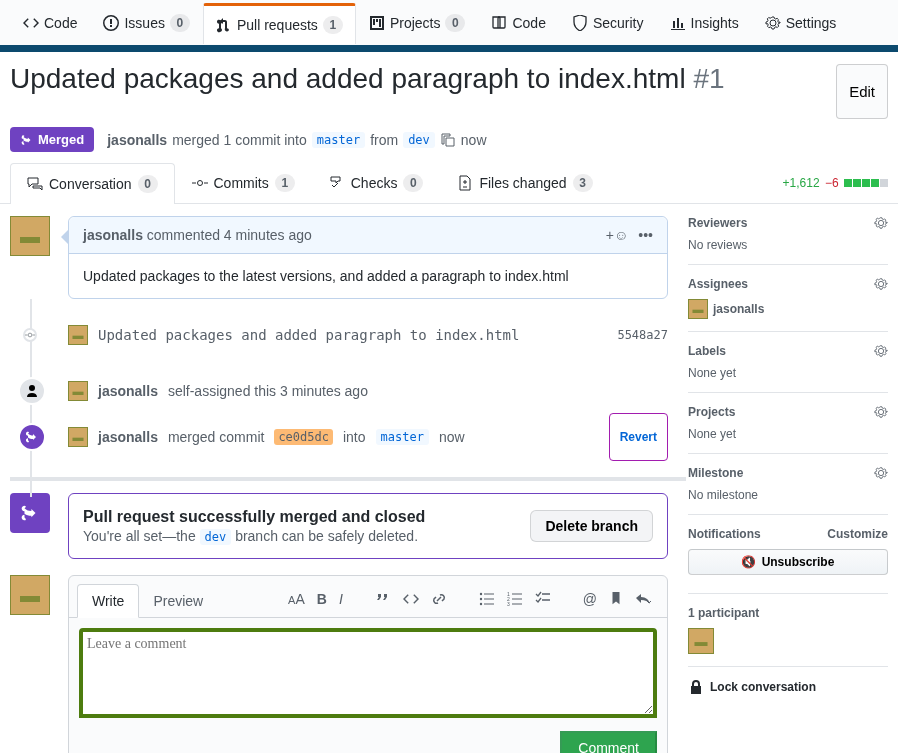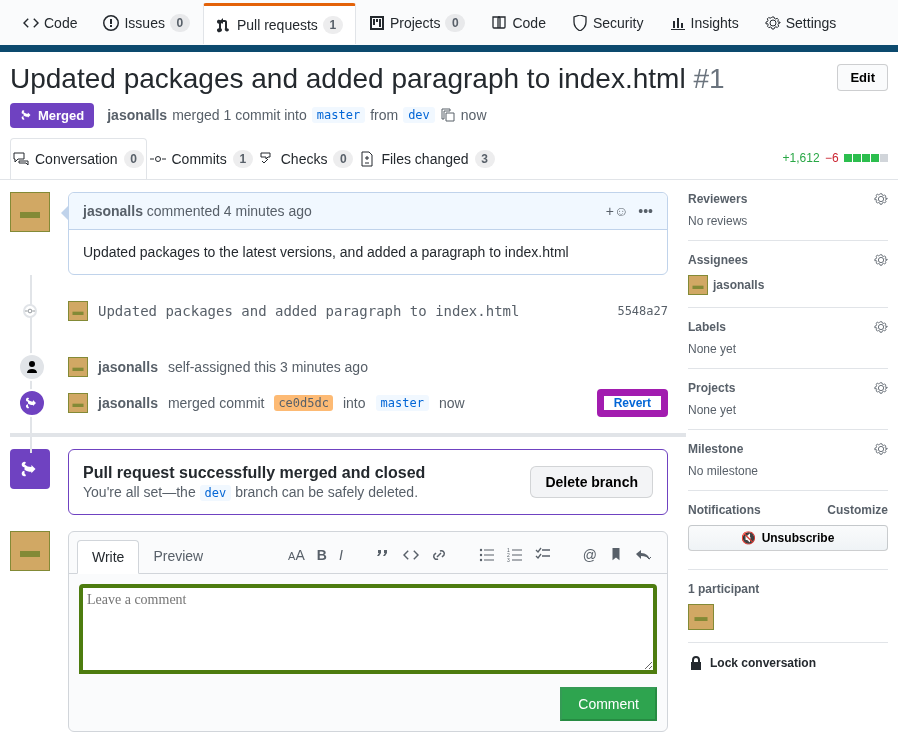--- a/index.html
+++ b/index.html
@@ -5,27 +5,27 @@
 * { box-sizing: border-box; margin: 0; padding: 0; }
 body { font-family: -apple-system, BlinkMacSystemFont, "Segoe UI", Helvetica, Arial, sans-serif; font-size: 14px; color: #24292e; background: #fff; width: 898px; }
 .tabnav { background: #fafbfc; border-bottom: 7px solid #0c4a6e; padding: 0 10px; display: flex; align-items: center; height: 52px; }
 .tabnav-tab { display: flex; align-items: center; gap: 5px; padding: 10px 12px; color: #24292e; cursor: pointer; border: 1px solid transparent; border-bottom: none; }
 .tabnav-tab.selected { background: #fff; border-color: #e36209 #e1e4e8 transparent; border-top-width: 3px; border-radius: 3px 3px 0 0; margin-bottom: -1px; }
 .counter { background: rgba(27,31,35,0.08); border-radius: 20px; padding: 2px 6px; font-size: 12px; color: #586069; font-weight: 600; min-width: 20px; text-align: center; display: inline-block; }
 .icon { display: inline-flex; width: 16px; height: 16px; align-items: center; justify-content: center; fill: currentColor; }
 .header-area { padding: 12px 10px 8px; display: flex; justify-content: space-between; align-items: flex-start; }
 .title { font-size: 28px; font-weight: 400; line-height: 1.1; }
 .title .num { color: #6a737d; font-weight: 300; }
-.btn { background: #fafbfc; border: 1px solid rgba(27,31,35,0.2); padding: 5px 12px; border-radius: 4px; font-size: 13px; font-weight: 700; cursor: pointer; }
+.btn { background: #fafbfc; border: 1px solid rgba(27,31,35,0.2); padding: 18px 12px; border-radius: 4px; font-size: 15px; font-weight: 400; cursor: pointer; }
 .btn-primary { background: #2ea44f; color: #fff; border-color: rgba(27,31,35,0.15); padding: 7px 16px; font-size: 14px; }
 .state { background: #6f42c1; color: #fff; padding: 5px 10px; border-radius: 4px; font-size: 13px; font-weight: 600; display: inline-flex; align-items: center; gap: 4px; margin-right: 8px; }
 .meta-row { padding: 0 10px 10px; display: flex; align-items: center; gap: 5px; font-size: 14px; color: #586069; }
 .branch { background: #f1f8ff; color: #0366d6; padding: 1px 5px; border-radius: 3px; font-family: SFMono-Regular, Consolas, monospace; font-size: 12px; }
 .subnav { border-bottom: 1px solid #e1e4e8; padding: 0 10px; display: flex; align-items: center; }
-.subnav-tab { display: flex; align-items: center; gap: 6px; padding: 11px 2px; cursor: pointer; border: 1px solid transparent; border-bottom: none; font-size: 14px; }
+.subnav-tab { display: flex; align-items: center; gap: 6px; padding: 11px 16px; cursor: pointer; border: 1px solid transparent; border-bottom: none; font-size: 14px; }
 .subnav-tab.selected { border-color: #e1e4e8; border-radius: 4px 4px 0 0; background: #fff; margin-bottom: -1px; }
 .diffstat { margin-left: auto; font-size: 12px; display: flex; align-items: center; gap: 1px; }
 .diffstat .add { color: #28a745; }
 .diffstat .del { color: #cb2431; }
 .diffstat .block { width: 8px; height: 8px; display: inline-block; }
 .diffstat .g { background: #2cbe4e; }
 .diffstat .n { background: #d1d5da; }
 .main-layout { display: flex; padding: 12px 10px; gap: 20px; }
 .discussion { flex: 1; min-width: 0; }
 .sidebar { width: 200px; flex-shrink: 0; }
@@ -64,21 +64,21 @@
 .attach-hint { border: 1px solid #d1d5da; border-top: 1px dashed #d1d5da; border-radius: 0 0 4px 4px; padding: 6px 10px; font-size: 13px; color: #586069; display: flex; justify-content: space-between; background:#fff; }
 .nc-footer { padding: 0 10px 10px; text-align: right; }
 .protip { text-align: center; font-size: 13px; color: #586069; padding: 14px 0; display:flex; justify-content:center; align-items:center; gap:5px; }
 .side-section { border-bottom: 1px solid #e1e4e8; padding: 12px 0; font-size: 12px; }
 .side-section:first-child { padding-top:0; }
 .side-head { display: flex; justify-content: space-between; align-items: center; font-weight: 600; color: #586069; margin-bottom: 8px; font-size: 12px; }
 .side-body { color: #586069; font-size: 12px; }
 .gear { width: 14px; height: 14px; cursor: pointer; }
 .unsub-btn { width: 100%; padding: 5px; background: linear-gradient(#fafbfc,#eff3f6); border: 1px solid rgba(27,31,35,0.2); border-radius: 4px; font-size: 12px; font-weight: 600; display: flex; align-items: center; justify-content: center; gap: 5px; cursor: pointer; margin-bottom: 6px; }
 .divider-thick { height: 4px; background: #e1e4e8; margin: 10px -18px 0 -58px; }
-.revert-btn { margin-left: auto; border:7px solid #a21caf; padding:0 10px; border-radius:4px; font-size:12px; font-weight:600; color:#0366d6; cursor:pointer; background:#fff; }
+.revert-btn { margin-left: auto; border:1px solid #a21caf; padding:16px 10px; border-radius:4px; font-size:12px; font-weight:600; color:#0366d6; cursor:pointer; background:#fff; }
 .lock-link { display: flex; align-items: center; gap: 6px; font-size: 12px; font-weight: 600; padding-top: 12px; cursor: pointer; }
 .cust { color:#586069; font-size:12px; cursor:pointer; }
 </style>
 </head>
 <body>
 
 <nav class="tabnav">
   <div class="tabnav-tab">
       <span class="icon">
         <svg viewBox="0 0 16 16">

